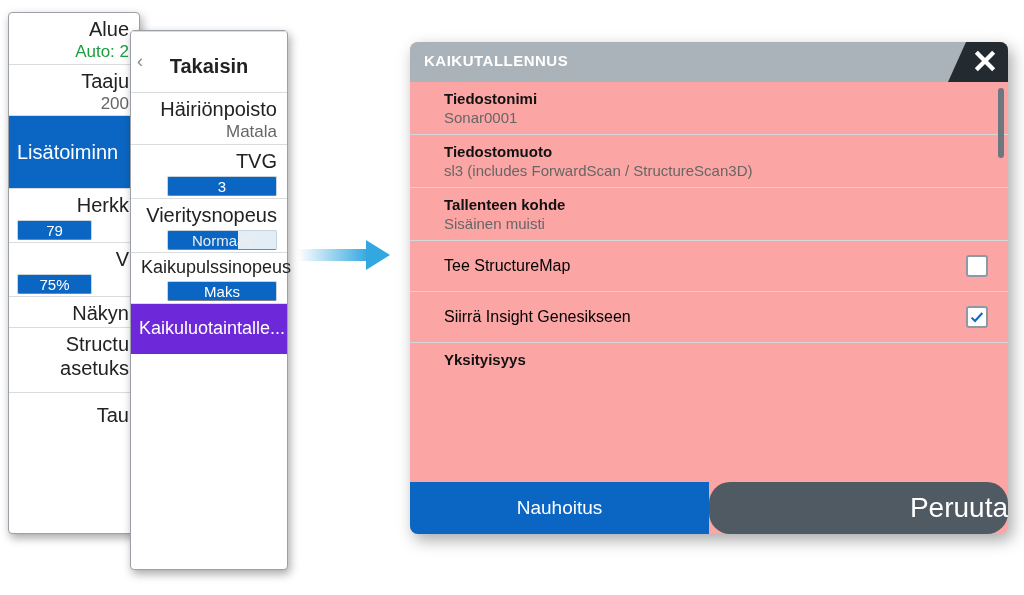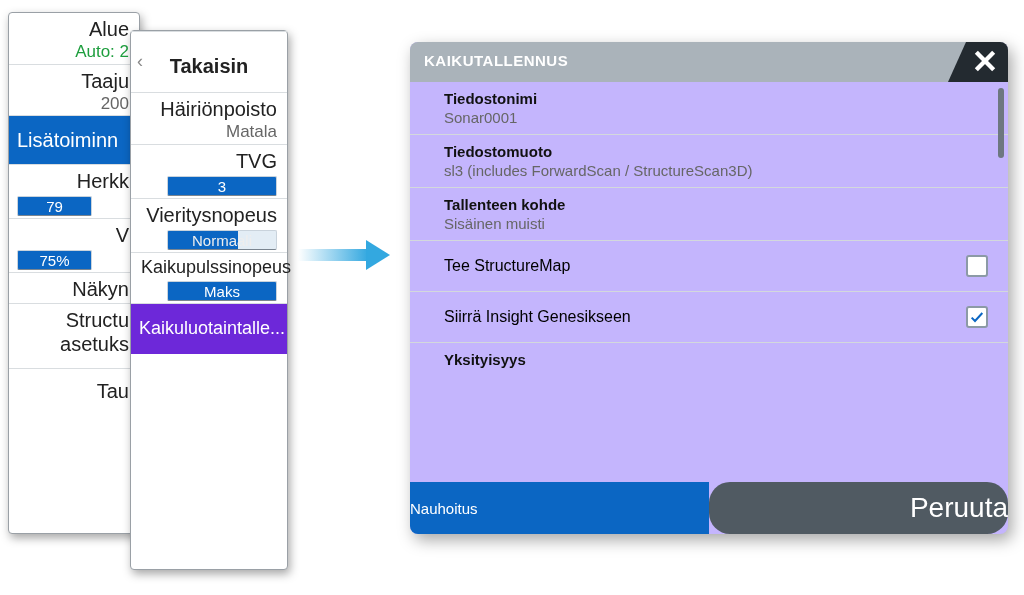--- a/index.html
+++ b/index.html
@@ -78,21 +78,21 @@
     background: #6d28d9;
     color: #fff;
   }
   .row-sel .lbl { color: #fff; }
 
   .panel-back .item { padding-left:4px; }
   .panel-back .blue-chip { float:left; margin-left:4px; }
   .panel-back .item::after { content:""; display:block; clear:both; }
 
   .item.lisat {
-    background:#0b66c3; color:#fff; text-align:left; padding:12px 8px;
+    background:#0b66c3; color:#fff; text-align:left; padding:24px 8px;
   }
   .item.lisat .lbl { color:#fff; font-size:20px; }
 
   .item.struct { text-align:right; padding-bottom:12px;}
   .item.tall { padding-top:10px; }
 
   
   .arrow {
     position:absolute;
     top: 240px;
@@ -112,21 +112,21 @@
     border-left:24px solid #33a8e0;
   }
 
   
   .dialog {
     position:absolute;
     top: 42px;
     left: 410px;
     width: 598px;
     height: 492px;
-    background:#c4b5fd;
+    background:#fca5a5;
     border-radius: 8px;
     box-shadow: 4px 6px 16px rgba(0,0,0,.35);
     overflow:hidden;
     z-index:4;
   }
   .dialog-head {
     height: 40px;
     background:#aab3ba;
     position:relative;
   }
@@ -170,22 +170,22 @@
   .scroll-ind {
     position:absolute; right:4px; top:6px; width:6px; height:70px;
     background:#6d7780; border-radius:3px;
   }
 
   .dialog-foot {
     position:absolute; bottom:0; left:0; right:0; height:52px;
     display:flex;
   }
   .btn-primary {
-    flex:1; background:#0b66c3; color:#fff; font-size:15px;
-    display:flex; align-items:center; 
+    flex:1; background:#0b66c3; color:#fff; font-size:19px;
+    display:flex; align-items:center; justify-content:center;
   }
   .btn-secondary {
     flex:1; background:#505a62; color:#fff; font-size:28px;
     display:flex; align-items:center; justify-content:flex-end;border-radius:21px;
   }
 
   .caret-left {
     position:absolute; left:6px; top:20px; font-size:18px; color:#888;
   }
 </style>

